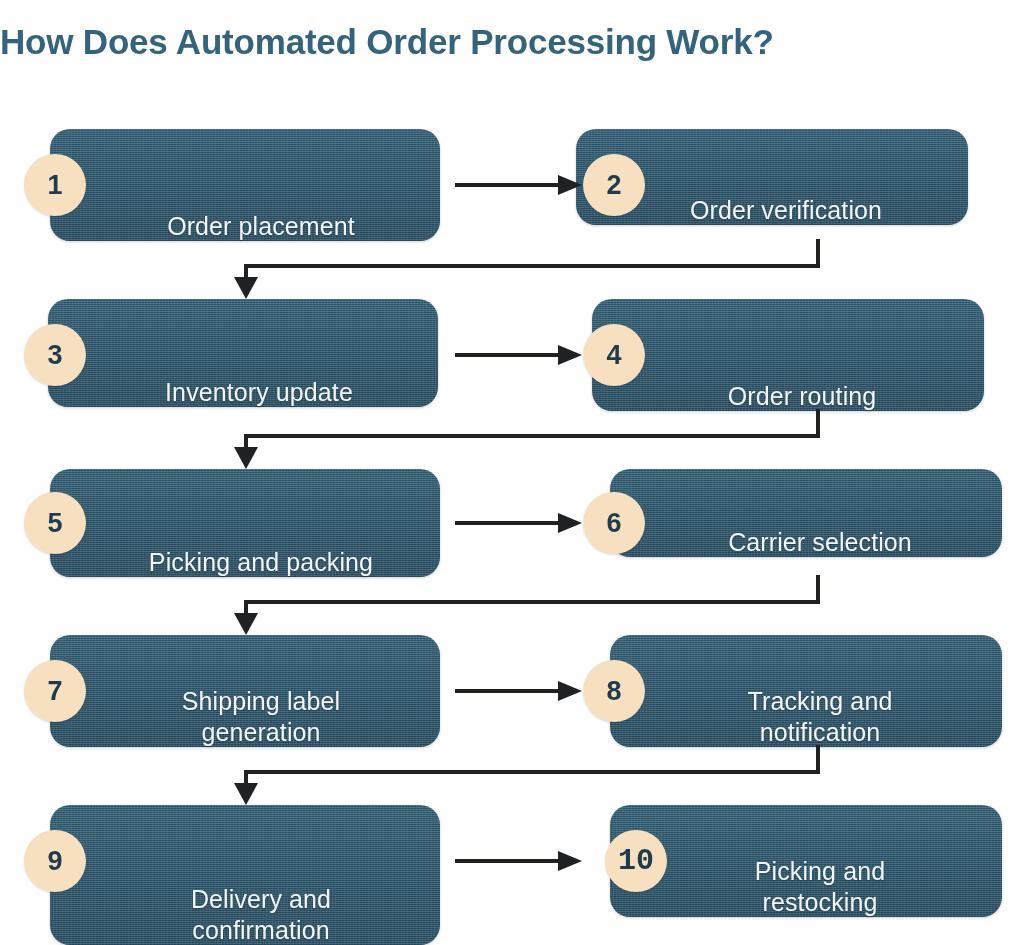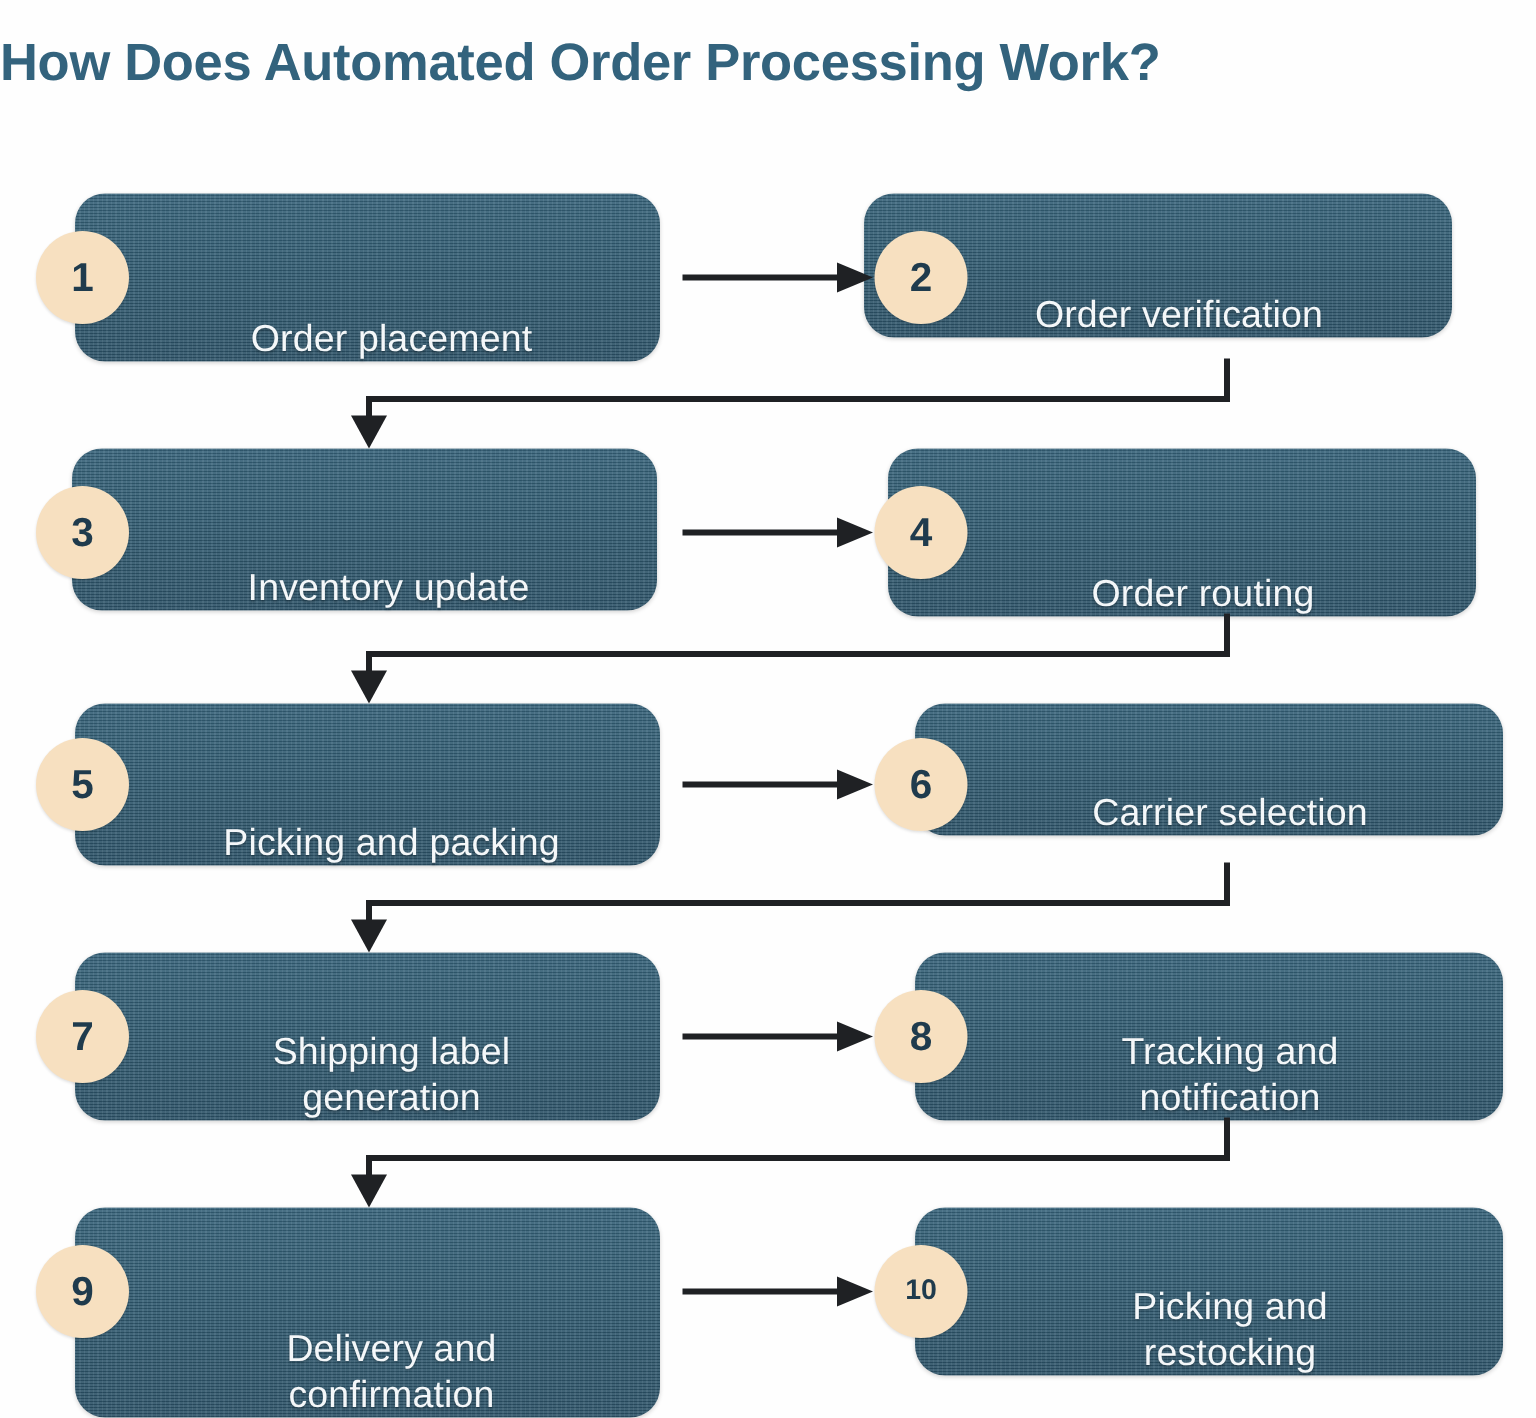--- a/index.html
+++ b/index.html
@@ -220,15 +220,15 @@
     <svg width="130" height="34" viewBox="0 0 130 34">
       <line x1="0" y1="17" x2="108" y2="17" stroke="#1f2124" stroke-width="4"></line>
       <polygon points="103,7 127,17 103,27" fill="#1f2124"></polygon>
     </svg>
   </div>
 
   <div class="step-box col-right" style="left:610px; top:805px; width:392px; height:112px;">
     <div class="step-label">Picking and
 restocking</div>
   </div>
-  <div class="badge" style="left:583px; top:830px; font-size:19px;">10</div>
+  <div class="badge" style="left:605px; top:830px; font-size:30px;font-family:Liberation Mono, monospace;">10</div>
 
 </div>
 
 </body></html>

